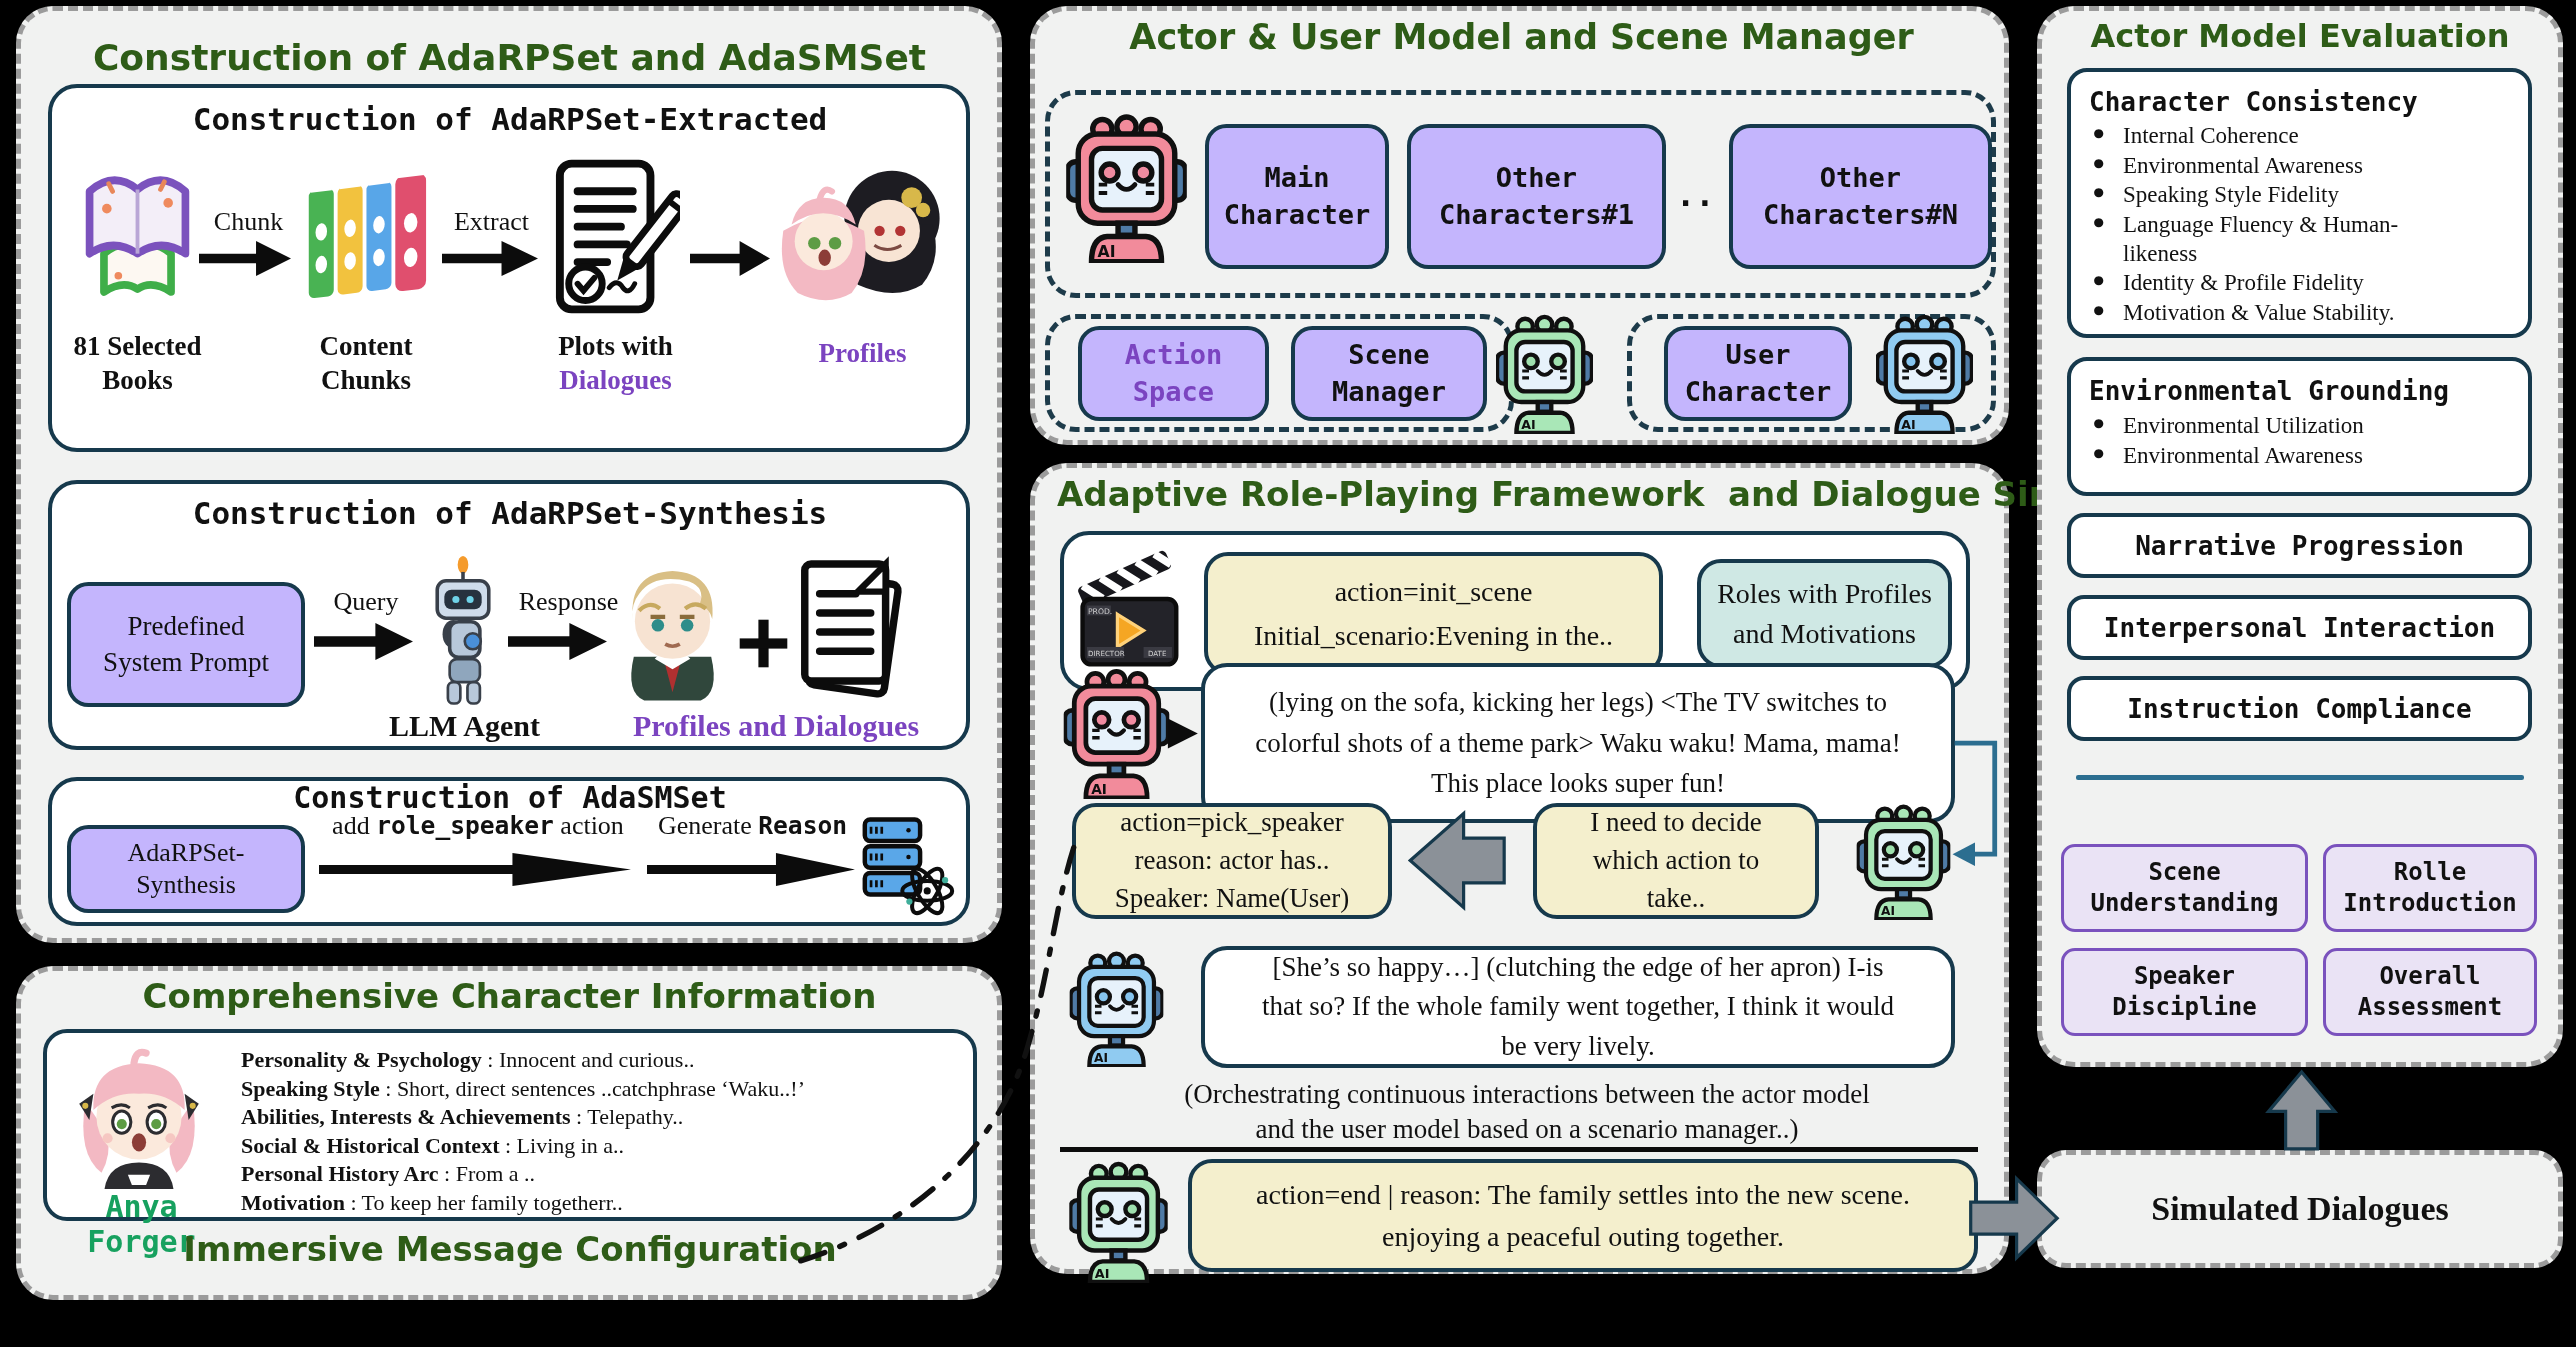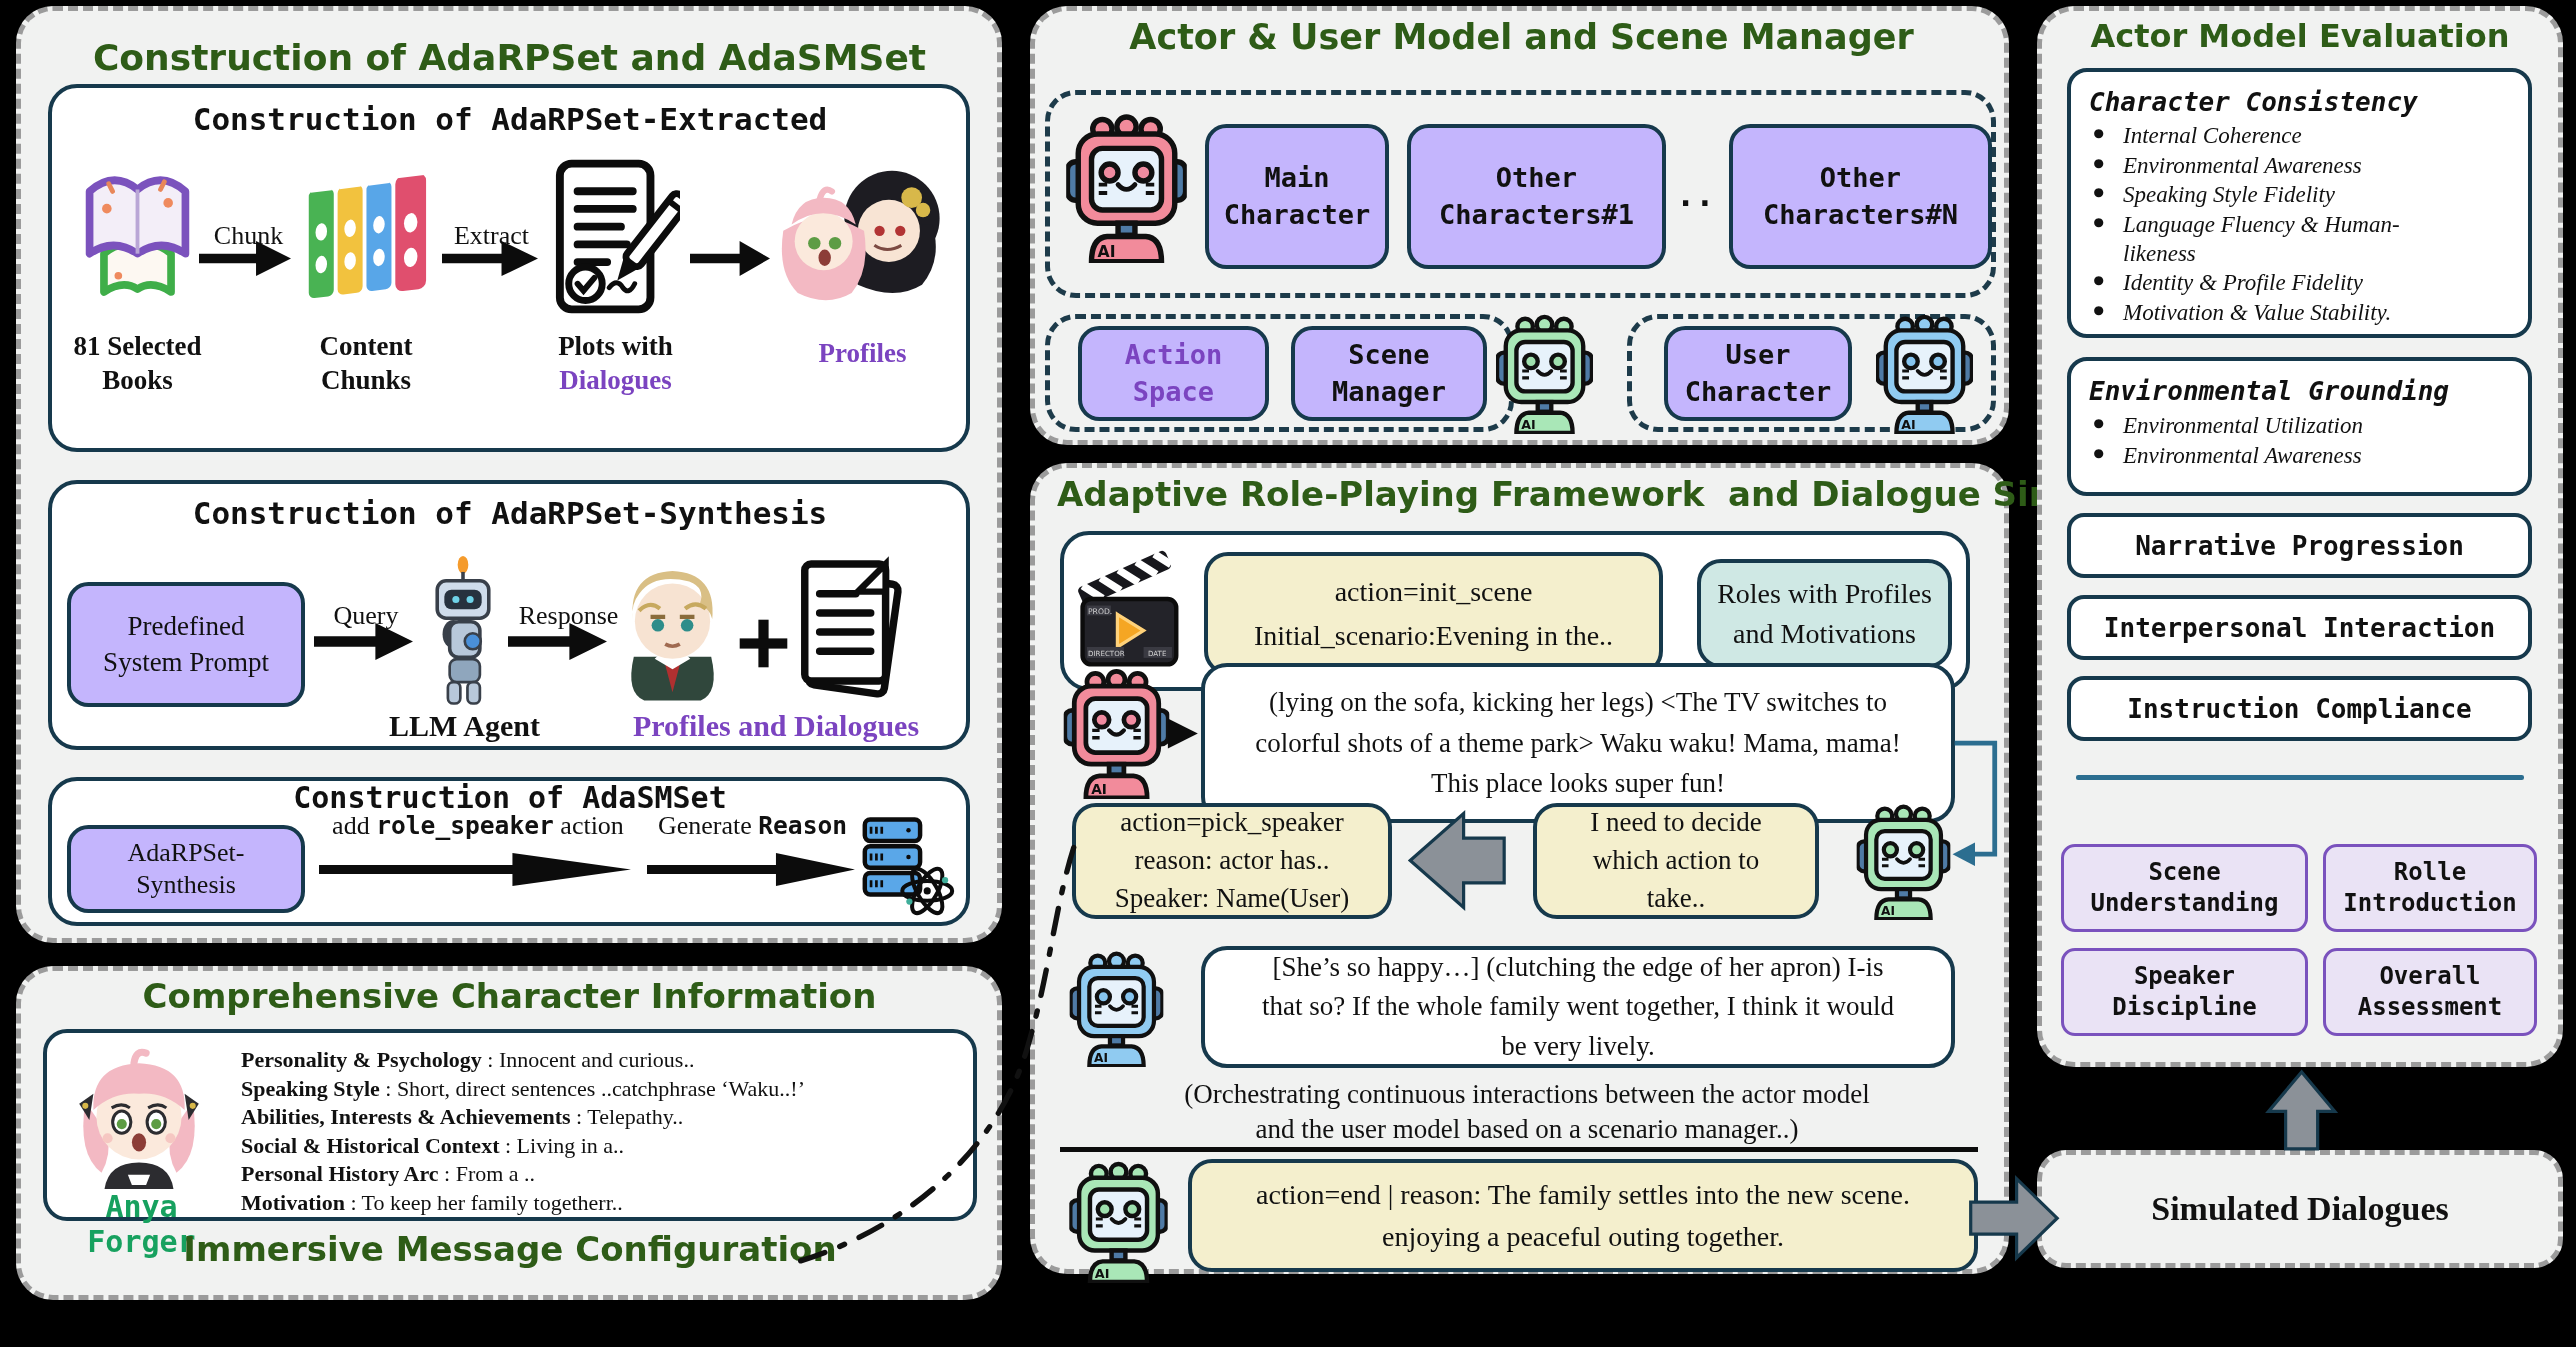--- a/index.html
+++ b/index.html
@@ -3,33 +3,33 @@
 <meta charset="utf-8">
 <style>
   html,body{margin:0;padding:0;background:#000;}
   #canvas{position:relative;width:2576px;height:1348px;background:#000;overflow:hidden;
           font-family:"Liberation Serif",serif;color:#111;}
   .abs{position:absolute;}
   .panel{background:#f1f2f1;border:5.9px dashed #9b9b9b;border-radius:37px;box-sizing:border-box;}
   .gtitle{color:#2e5c17;font-family:"DejaVu Sans",sans-serif;font-weight:bold;text-align:center;line-height:1.1;}
   .mono{font-family:"DejaVu Sans Mono",monospace;font-weight:bold;}
   .serif{font-family:"Liberation Serif",serif;}
-  .white-sub{background:#fff;border:4.8px solid #16394c;border-radius:29px;box-sizing:border-box;font-style:italic;}
+  .white-sub{background:#fff;border:4.8px solid #16394c;border-radius:29px;box-sizing:border-box;}
   .navybox{background:#c4b5fd;border:4.3px solid #16394c;border-radius:21.4px;box-sizing:border-box;
            display:flex;align-items:center;justify-content:center;text-align:center;}
   .dashnavy{border:5.3px dashed #1d3b4a;border-radius:31px;box-sizing:border-box;}
   .yellow{background:#f4efcd;}
   .teal{background:#cfe8e4;}
   .purple-box{background:#eae3f5;border:3.7px solid #7a52bd;border-radius:14px;box-sizing:border-box;
               display:flex;align-items:center;justify-content:center;text-align:center;}
   .bubble{background:#fff;border:4.3px solid #16394c;border-radius:26px;box-sizing:border-box;
           display:flex;align-items:center;justify-content:center;text-align:center;}
   .pre{white-space:pre-line;}
   .center{display:flex;align-items:center;justify-content:center;text-align:center;}
-  .steplabel{font-size:26px;text-align:center;margin-top:14px;}
+  .steplabel{font-size:26px;text-align:center;}
   .itemlabel{font-weight:bold;font-size:27px;text-align:center;line-height:1.25;}
   .purpletext{color:#7b44c0;}
   .bullet{position:relative;padding-left:34px;font-size:23px;line-height:1.28;}
   .bullet::before{content:"●";position:absolute;left:3.2px;top:-1.1px;font-size:21.4px;}
   .fieldrow{font-size:22px;line-height:1.3;}
   .fieldrow .fl{font-weight:bold;}
   .metricbox{background:#fff;border:4.3px solid #16394c;border-radius:17px;box-sizing:border-box;
              display:flex;align-items:center;justify-content:center;}
   svg{display:block;}
   .overlay{pointer-events:none;z-index:60;}

